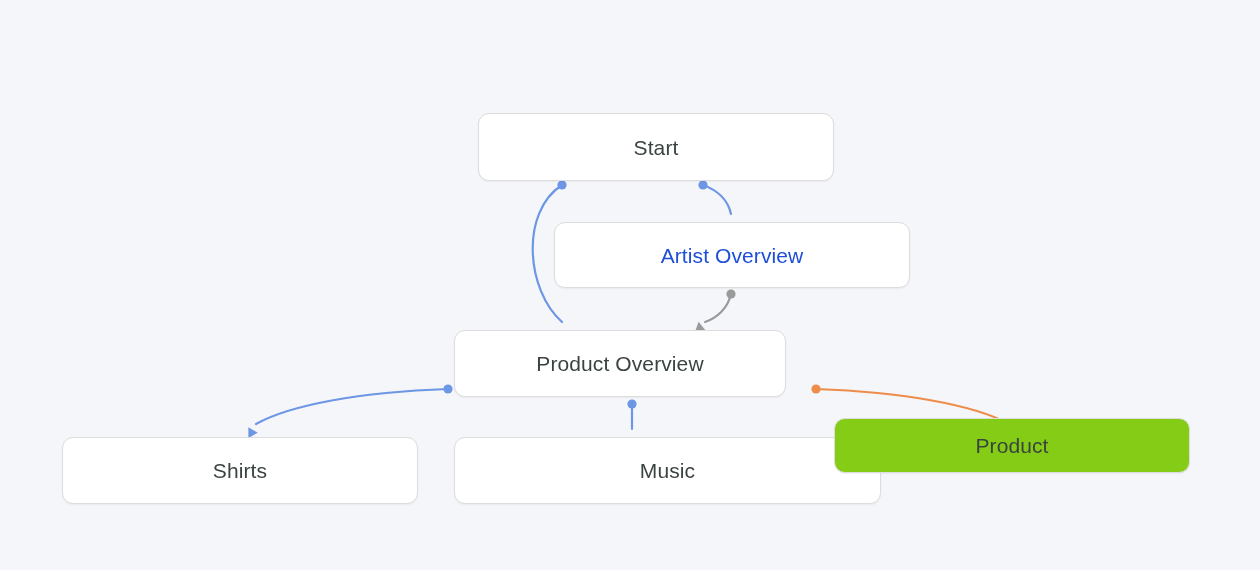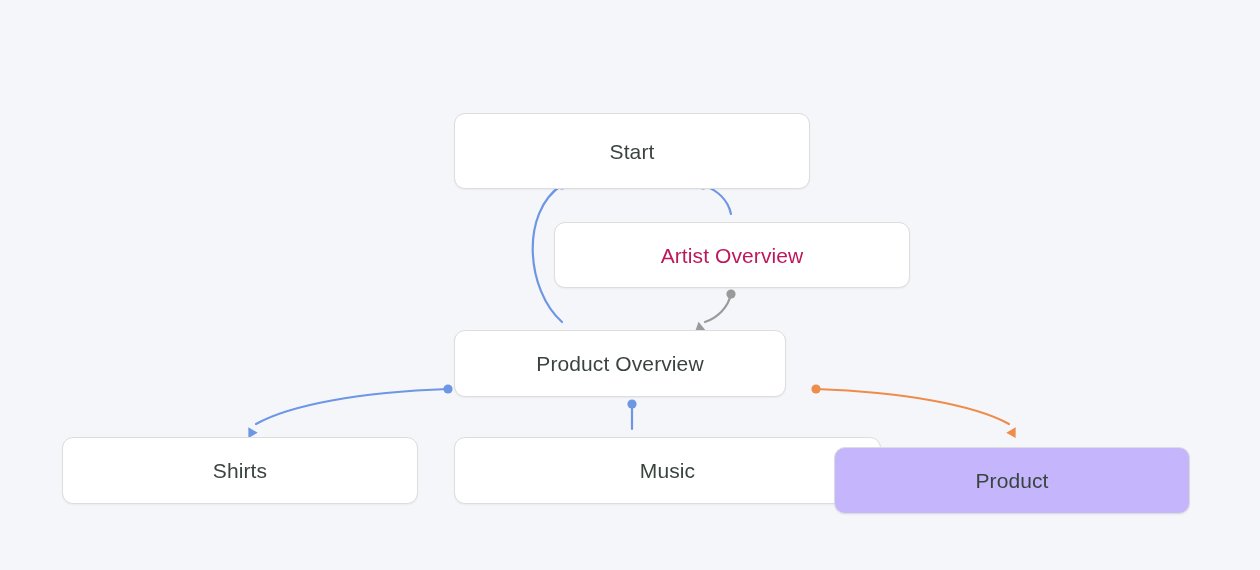--- a/index.html
+++ b/index.html
@@ -83,33 +83,33 @@
         <path d="M 0,-5.4 L 9.2,0 L 0,5.4 Z" fill="#6d96e5" transform="translate(632,437) rotate(90)"></path>
       </g>
       <g>
         <path d="M 816,389 C 902,392 975,405 1009,424" fill="none" stroke="#ee8c4a" stroke-width="2.2" stroke-linecap="round"></path>
         <circle cx="816" cy="389" r="4.6" fill="#ee8c4a"></circle>
         <path d="M 0,-5.4 L 9.2,0 L 0,5.4 Z" fill="#ee8c4a" transform="translate(1011,430) rotate(60)"></path>
       </g>
     </svg>
 
   <div id="node-layer">
-      <div class="node" style="left: 454px; top: 113px; width: 356px; height: 76px; background: rgb(255, 255, 255); border-color: rgb(221, 221, 221);">
+      <div class="node" style="left: 478px; top: 113px; width: 356px; height: 68px; background: rgb(255, 255, 255); border-color: rgb(221, 221, 221);">
         <span class="node-label" style="color: rgb(58, 68, 63);">Start</span>
       </div>
       <div class="node" style="left: 554px; top: 222px; width: 356px; height: 66px; background: rgb(255, 255, 255); border-color: rgb(221, 221, 221);">
-        <span class="node-label" style="color: #be185d; text-align: center;">Artist Overview</span>
+        <span class="node-label" style="color: #1d4ed8; text-align: center;">Artist Overview</span>
       </div>
       <div class="node" style="left: 454px; top: 330px; width: 332px; height: 67px; background: rgb(255, 255, 255); border-color: rgb(221, 221, 221);">
         <span class="node-label" style="color: rgb(58, 68, 63);">Product Overview</span>
       </div>
       <div class="node" style="left: 62px; top: 437px; width: 356px; height: 67px; background: rgb(255, 255, 255); border-color: rgb(221, 221, 221);">
         <span class="node-label" style="color: rgb(58, 68, 63);">Shirts</span>
       </div>
       <div class="node" style="left: 454px; top: 437px; width: 427px; height: 67px; background: rgb(255, 255, 255); border-color: rgb(221, 221, 221);">
         <span class="node-label" style="color: rgb(58, 68, 63);">Music</span>
       </div>
-      <div class="node" style="left: 834px; top: 447px; width: 356px; height: 67px; background: #c4b5fd; border-color: rgb(221, 221, 221);">
+      <div class="node" style="left: 834px; top: 418px; width: 356px; height: 55px; background: #84cc16; border-color: rgb(221, 221, 221);">
         <span class="node-label" style="color: rgb(58, 68, 63);">Product</span>
       </div>
     </div>
 
 </div>
 
 </body></html>

